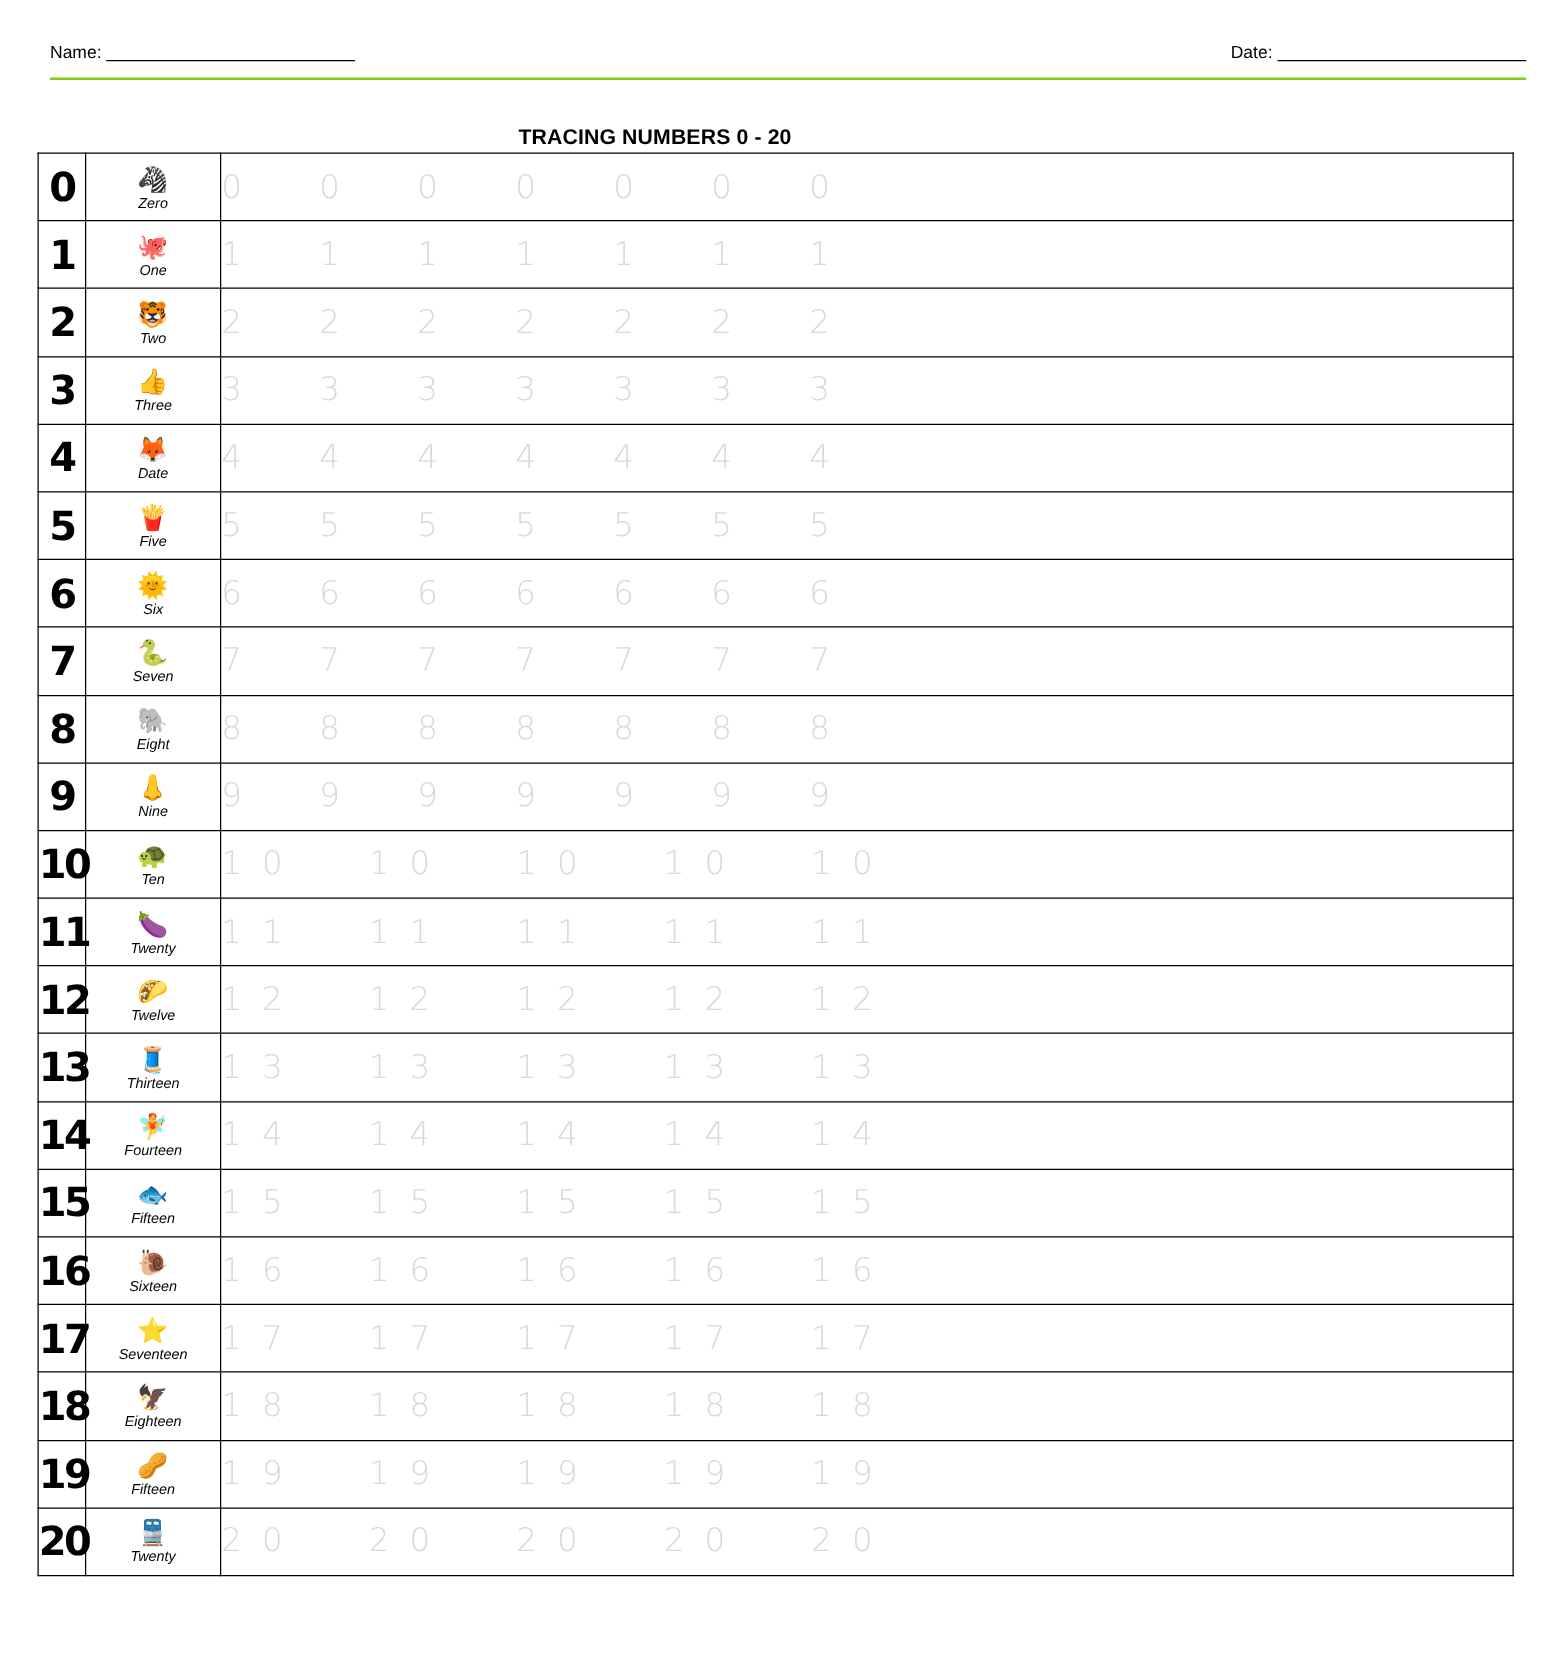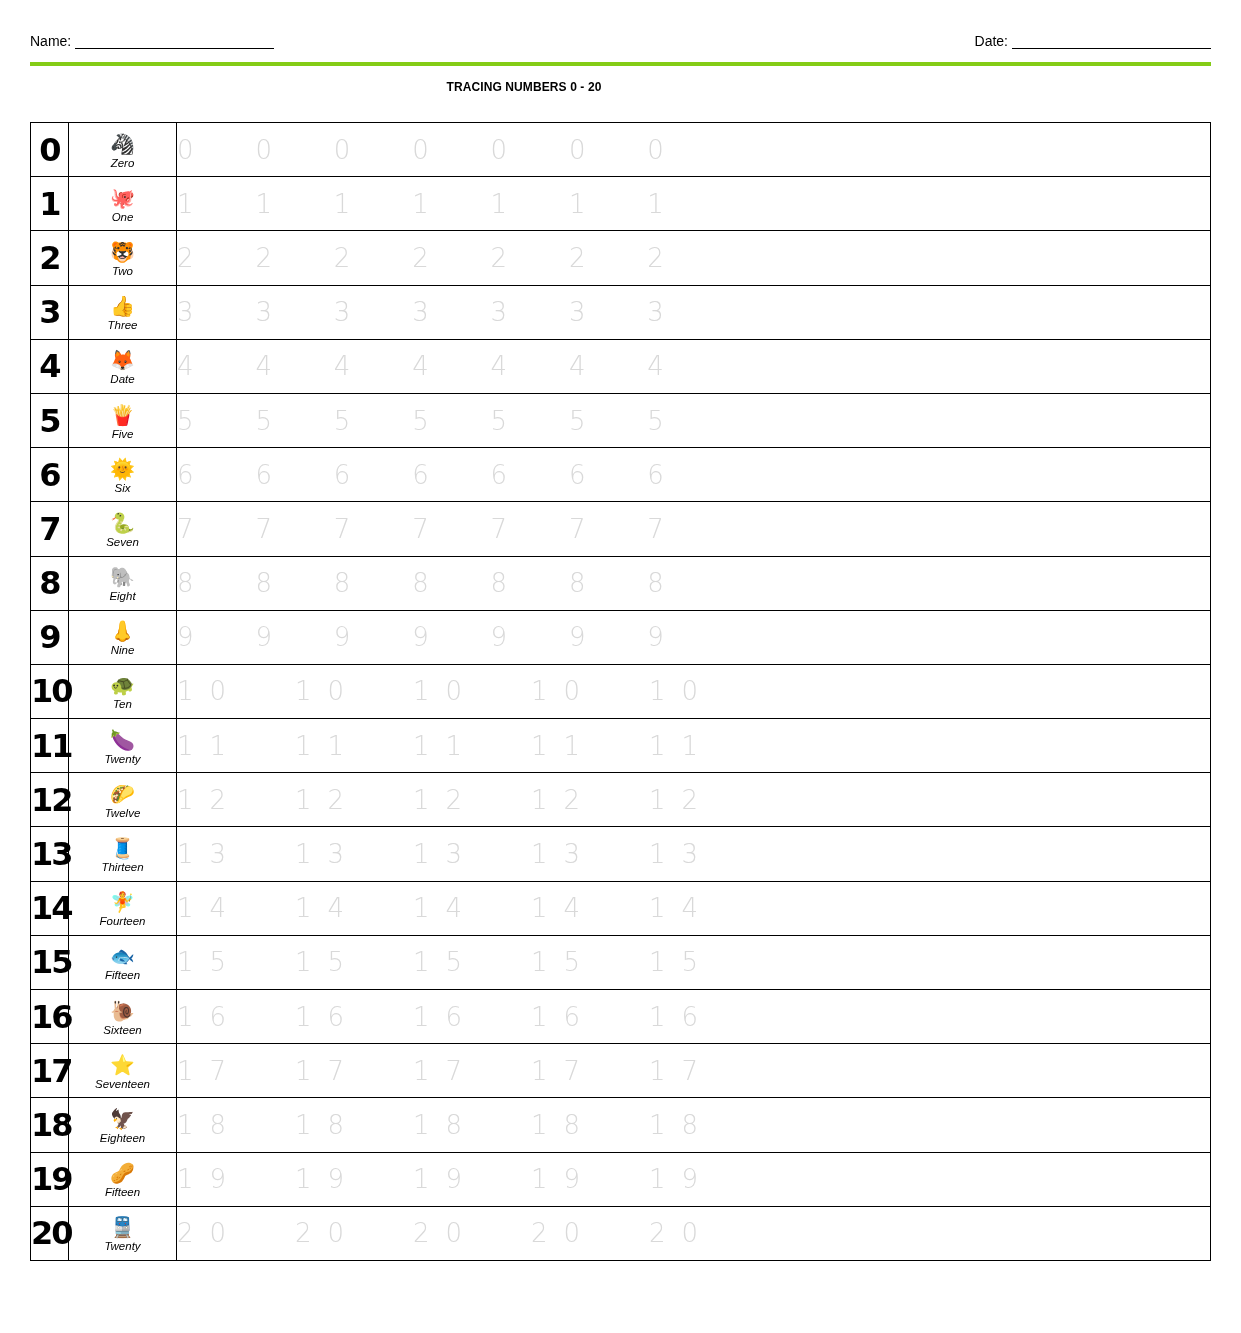--- a/index.html
+++ b/index.html
@@ -1,24 +1,24 @@
 <!DOCTYPE html>
 <html><head>
 <meta charset="utf-8">
 <style>
   html, body { margin: 0; padding: 0; background: #ffffff; }
   body { width: 1241px; height: 1333px; position: relative; font-family: "Liberation Sans", "DejaVu Sans", sans-serif; color: #000; overflow: hidden; }
-  .header { position: absolute; left: 30px; top: 30px; width: 1181px; height: 32px; border-bottom: 4px solid #84cc16; }
+  .header { position: absolute; left: 40px; top: 30px; width: 1181px; height: 32px; border-bottom: 2px solid #84cc16; }
   .field { position: absolute; top: 3px; font-size: 14px; display: flex; align-items: flex-end; }
   .field .line { display: inline-block; border-bottom: 1px solid #000; margin-left: 4px; height: 12px; }
   .name-field { left: 0; }
   .name-field .line { width: 199px; }
   .date-field { right: 0; justify-content: center; }
   .date-field .line { width: 199px; }
-  .title { position: absolute; top: 80px; left: 0; width: 1048px; text-align: center; font-size: 12px; font-weight: bold; letter-spacing: 0.1px; }
+  .title { position: absolute; top: 100px; left: 0; width: 1048px; text-align: center; font-size: 17px; font-weight: bold; letter-spacing: 0.1px; }
   table.sheet { position: absolute; left: 30px; top: 122px; width: 1181px; border-collapse: collapse; table-layout: fixed; }
   table.sheet td { border: 1.5px solid #000; padding: 0; height: 53.2px; vertical-align: middle; }
   td.num { width: 37px; text-align: center; font-size: 32px; font-weight: bold; font-family: "DejaVu Sans", sans-serif; letter-spacing: -2px; }
   td.pic { width: 107px; text-align: center; }
   td.pic .emoji { display: block; font-size: 20px; line-height: 24px; height: 24px; margin-top: 2px; }
   td.pic .word { display: block; font-size: 11.5px; line-height: 14px; font-style: italic; }
   td.trace { padding-left: 22px; white-space: nowrap; }
   .tr-item { display: inline-block; font-family: "DejaVu Sans", sans-serif; font-size: 26px; color: #d9d9d9; font-weight: 300; letter-spacing: 0; }
   .single .tr-item { width: 78.4px; }
   .double .tr-item { width: 118px; letter-spacing: 16px; }

